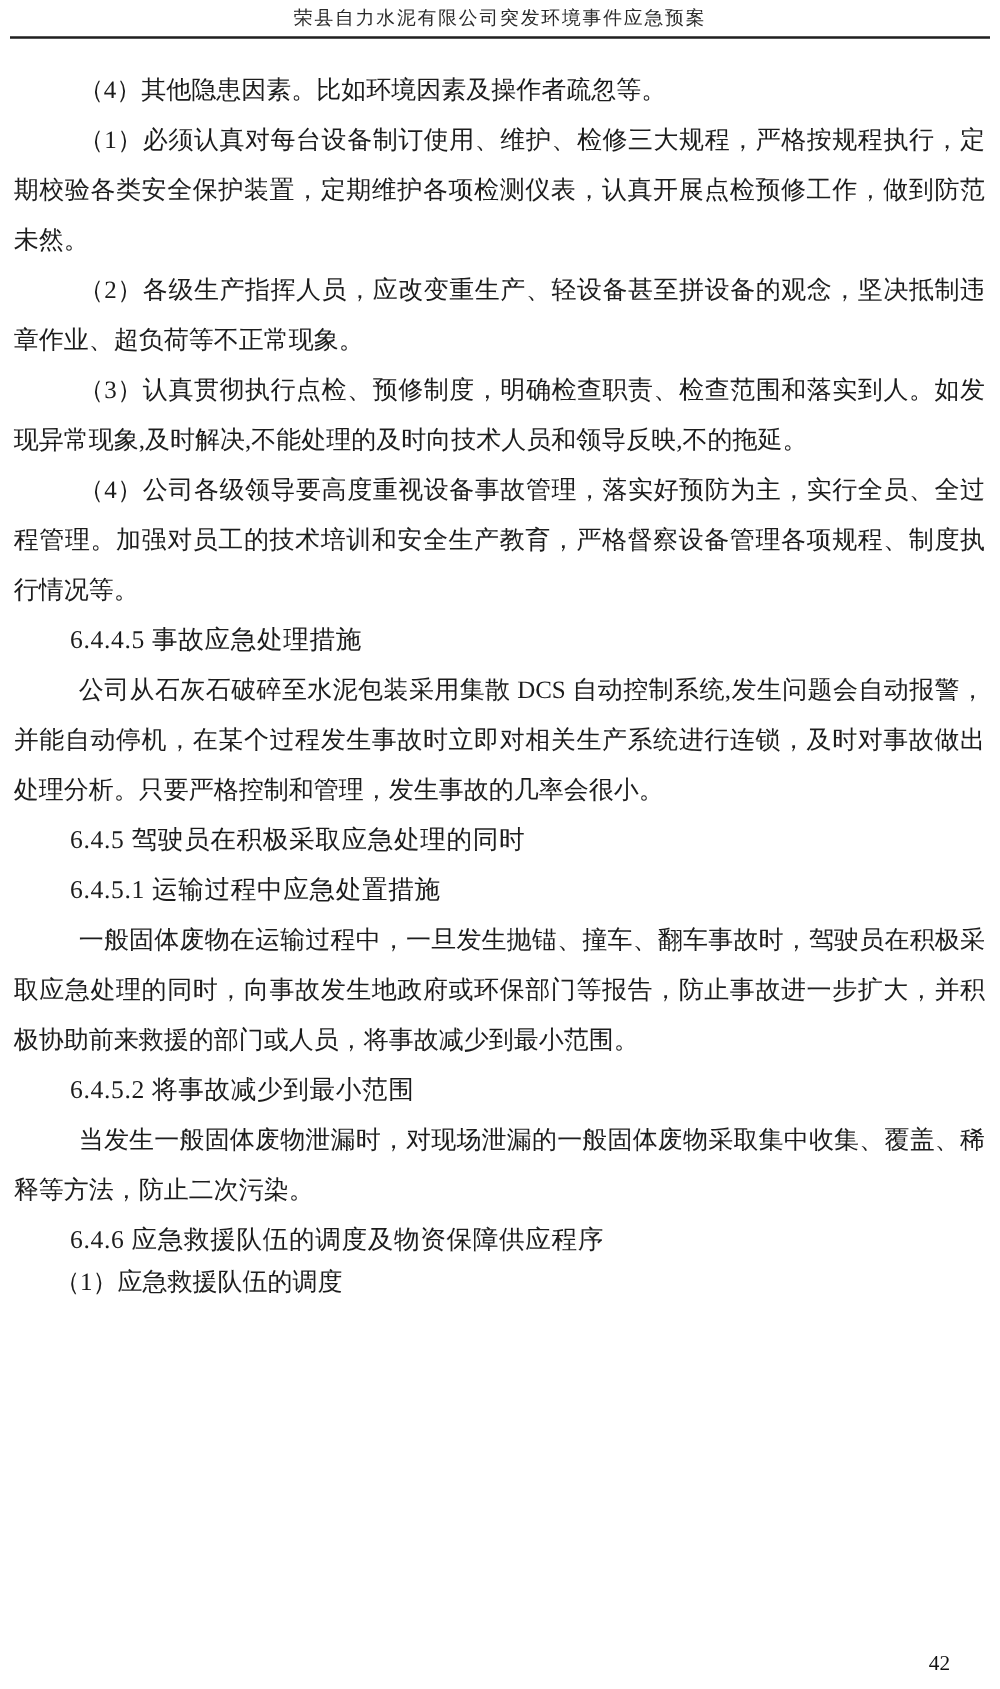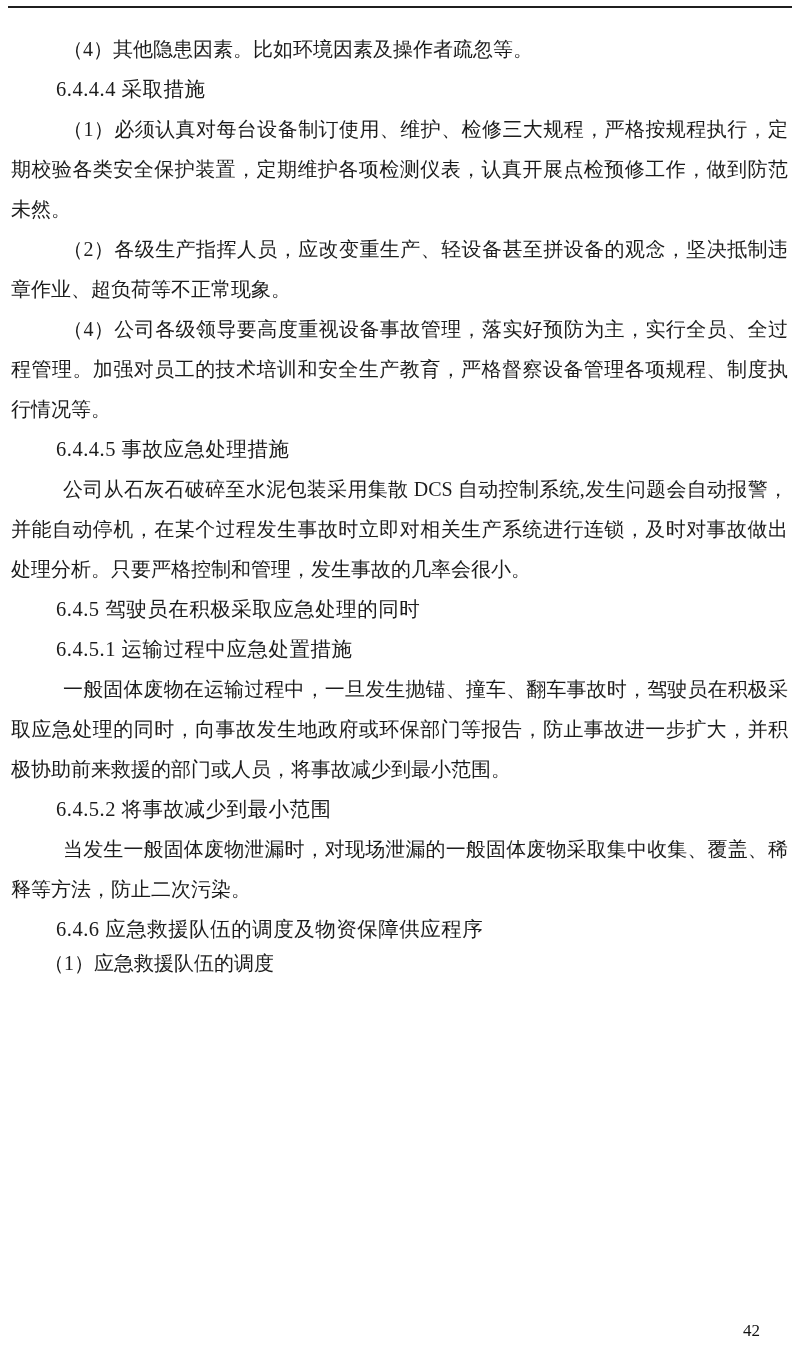--- a/index.html
+++ b/index.html
@@ -61,33 +61,34 @@
     line-height: 22px;
     color: #111;
   }
 </style>
 </head>
 <body>
 
 <div class="page">
 
   <header class="doc-header">
+    <div class="title">荣县自力水泥有限公司突发环境事件应急预案</div>
     <div class="rule"></div>
   </header>
 
   <main class="content">
 
     <p class="para">（4）其他隐患因素。比如环境因素及操作者疏忽等。</p>
 
-    <h3 class="heading mt4">6.4.4.4 采取措施</h3>
 
     <p class="para">（1）必须认真对每台设备制订使用、维护、检修三大规程，严格按规程执行，定期校验各类安全保护装置，定期维护各项检测仪表，认真开展点检预修工作，做到防范未然。</p>
 
     <p class="para">（2）各级生产指挥人员，应改变重生产、轻设备甚至拼设备的观念，坚决抵制违章作业、超负荷等不正常现象。</p>
 
+    <p class="para">（3）认真贯彻执行点检、预修制度，明确检查职责、检查范围和落实到人。如发现异常现象,及时解决,不能处理的及时向技术人员和领导反映,不的拖延。</p>
 
     <p class="para">（4）公司各级领导要高度重视设备事故管理，落实好预防为主，实行全员、全过程管理。加强对员工的技术培训和安全生产教育，严格督察设备管理各项规程、制度执行情况等。</p>
 
     <h3 class="heading mt15">6.4.4.5 事故应急处理措施</h3>
 
     <p class="para">公司从石灰石破碎至水泥包装采用集散 DCS 自动控制系统,发生问题会自动报警，并能自动停机，在某个过程发生事故时立即对相关生产系统进行连锁，及时对事故做出处理分析。只要严格控制和管理，发生事故的几率会很小。</p>
 
     <h3 class="heading mt8">6.4.5 驾驶员在积极采取应急处理的同时</h3>
 
     <h3 class="heading mt5">6.4.5.1 运输过程中应急处置措施</h3>

